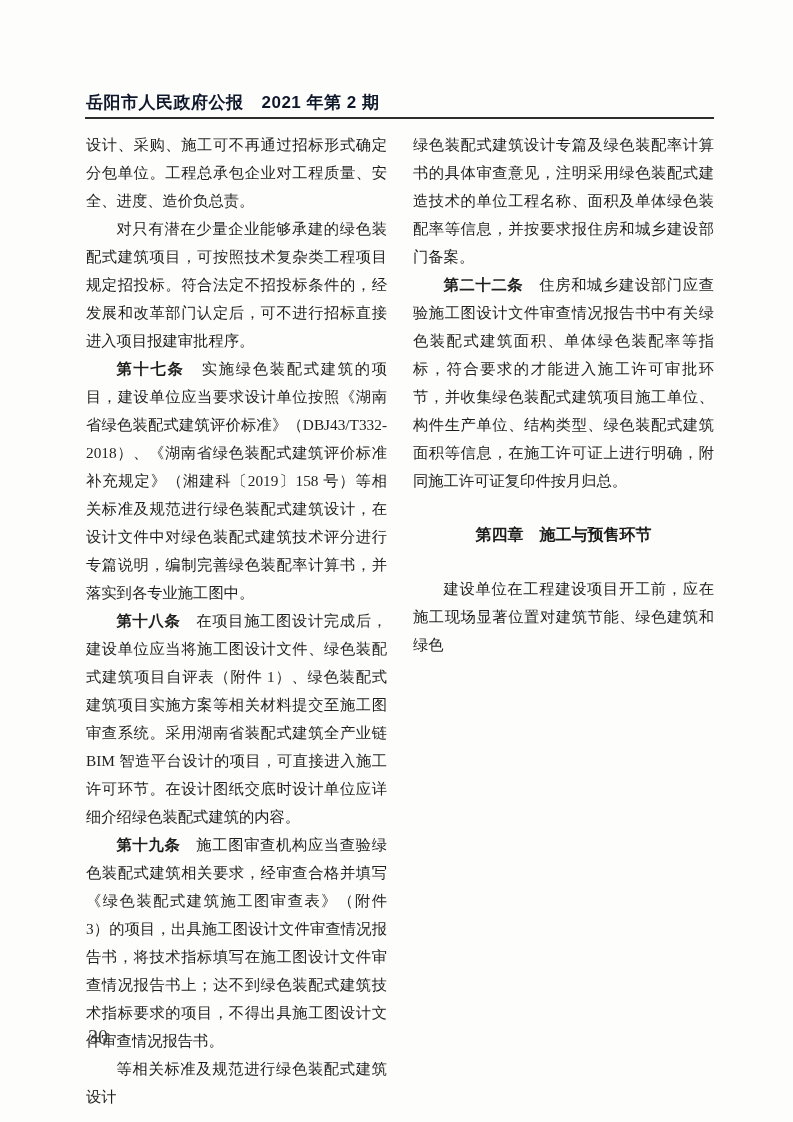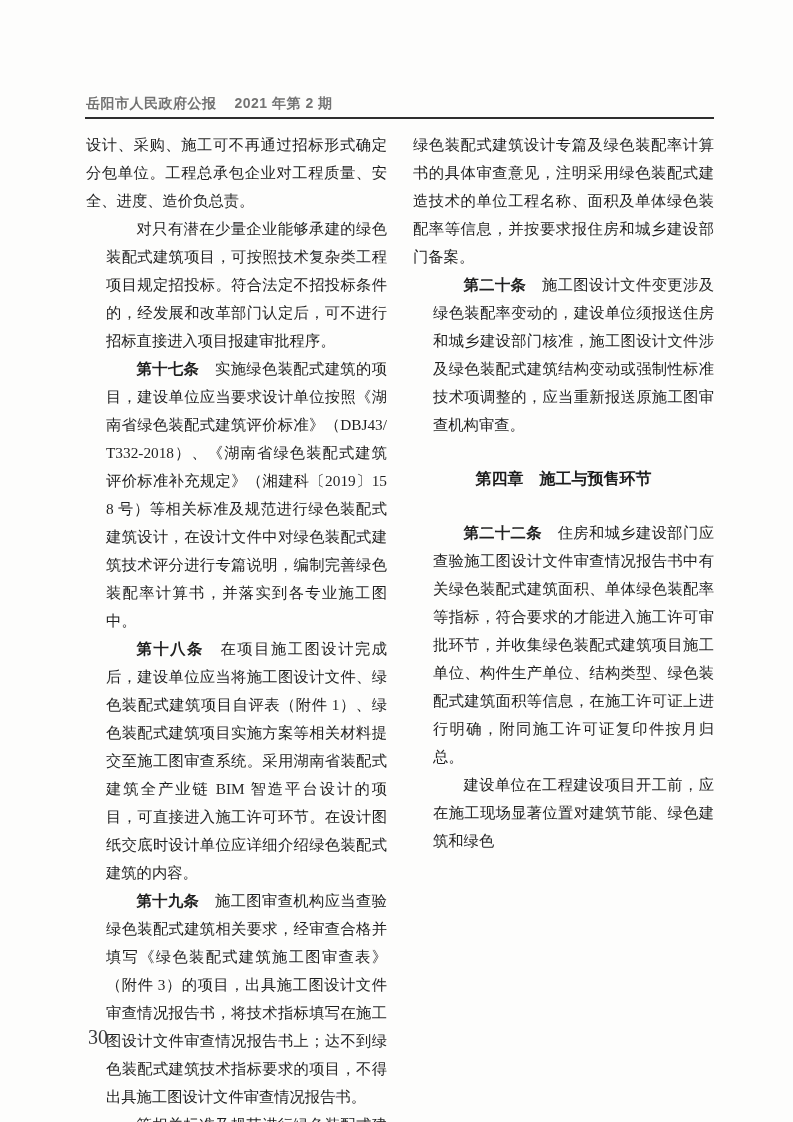--- a/index.html
+++ b/index.html
@@ -17,23 +17,23 @@
     height: 1122px;
     background: #fdfdfc;
   }
   .header {
     position: absolute;
     left: 86px;
     top: 92px;
     width: 628px;
     font-family: "Liberation Sans", "DejaVu Sans", sans-serif;
     font-weight: 700;
-    font-size: 14px;
+    font-size: 17px;
     line-height: 22px;
-    color: #737373;
+    color: #0f172a;
     letter-spacing: 0.5px;
     white-space: nowrap;
   }
   .header .issue { margin-left: 18px; }
   .header-rule {
     position: absolute;
     left: 85px;
     top: 117px;
     width: 629px;
     height: 0;
@@ -52,21 +52,21 @@
   .col { width: 306px; }
   p.para {
     margin: 0;
     font-family: "Liberation Serif", "DejaVu Serif", serif;
     font-size: 15.3px;
     line-height: 28px;
     color: #1f1f1f;
     text-align: justify;
     word-break: break-all;
   }
-  p.indent { text-indent: 2em; margin-left: 20px; }
+  p.indent { text-indent: 2em; }
   .lead {
     font-family: "Liberation Sans", "DejaVu Sans", sans-serif;
     font-weight: 700;
     font-style: normal;
   }
   p.chapter {
     margin: 26px 0;
     text-align: center;
     text-indent: 0;
     font-family: "Liberation Sans", "DejaVu Sans", sans-serif;
@@ -101,23 +101,22 @@
       <p class="para"><span>设计、采购、施工可不再通过招标形式确定分包单位。工程总承包企业对工程质量、安全、进度、造价负总责。</span></p>
       <p class="para indent"><span>对只有潜在少量企业能够承建的绿色装配式建筑项目，可按照技术复杂类工程项目规定招投标。符合法定不招投标条件的，经发展和改革部门认定后，可不进行招标直接进入项目报建审批程序。</span></p>
       <p class="para indent"><b class="lead">第十七条</b><span>　实施绿色装配式建筑的项目，建设单位应当要求设计单位按照《湖南省绿色装配式建筑评价标准》（DBJ43/T332-2018）、《湖南省绿色装配式建筑评价标准补充规定》（湘建科〔2019〕158 号）等相关标准及规范进行绿色装配式建筑设计，在设计文件中对绿色装配式建筑技术评分进行专篇说明，编制完善绿色装配率计算书，并落实到各专业施工图中。</span></p>
       <p class="para indent"><b class="lead">第十八条</b><span>　在项目施工图设计完成后，建设单位应当将施工图设计文件、绿色装配式建筑项目自评表（附件 1）、绿色装配式建筑项目实施方案等相关材料提交至施工图审查系统。采用湖南省装配式建筑全产业链 BIM 智造平台设计的项目，可直接进入施工许可环节。在设计图纸交底时设计单位应详细介绍绿色装配式建筑的内容。</span></p>
       <p class="para indent"><b class="lead">第十九条</b><span>　施工图审查机构应当查验绿色装配式建筑相关要求，经审查合格并填写《绿色装配式建筑施工图审查表》（附件 3）的项目，出具施工图设计文件审查情况报告书，将技术指标填写在施工图设计文件审查情况报告书上；达不到绿色装配式建筑技术指标要求的项目，不得出具施工图设计文件审查情况报告书。</span></p>
       <p class="para indent"><span>等相关标准及规范进行绿色装配式建筑设计</span></p>
     </section>
 
     <section class="col">
       <p class="para"><span>绿色装配式建筑设计专篇及绿色装配率计算书的具体审查意见，注明采用绿色装配式建造技术的单位工程名称、面积及单体绿色装配率等信息，并按要求报住房和城乡建设部门备案。</span></p>
-      <p class="para indent"><b class="lead">第二十条</b><span>　施工图设计文件变更涉及绿色装配率变动的，建设单位须报送住房和城乡建设部门核准，施工图设计文件涉及绿色装配式建筑结构变动或强制性标准技术项调整的，应当重新报送原施工图审查机构审查。</span></p>
+      <p class="para indent"><b class="lead">第二十二条</b><span>　住房和城乡建设部门应查验施工图设计文件审查情况报告书中有关绿色装配式建筑面积、单体绿色装配率等指标，符合要求的才能进入施工许可审批环节，并收集绿色装配式建筑项目施工单位、构件生产单位、结构类型、绿色装配式建筑面积等信息，在施工许可证上进行明确，附同施工许可证复印件按月归总。</span></p>
       <p class="para chapter">第四章　施工与预售环节</p>
-      <p class="para indent"><b class="lead">第二十二条</b><span>　住房和城乡建设部门应查验施工图设计文件审查情况报告书中有关绿色装配式建筑面积、单体绿色装配率等指标，符合要求的才能进入施工许可审批环节，并收集绿色装配式建筑项目施工单位、构件生产单位、结构类型、绿色装配式建筑面积等信息，在施工许可证上进行明确，附同施工许可证复印件按月归总。</span></p>
       <p class="para indent"><span>建设单位在工程建设项目开工前，应在施工现场显著位置对建筑节能、绿色建筑和绿色</span></p>
     </section>
 
   </div>
 
   <div class="page-number">30</div>
 
 </div>
 
 </body></html>

